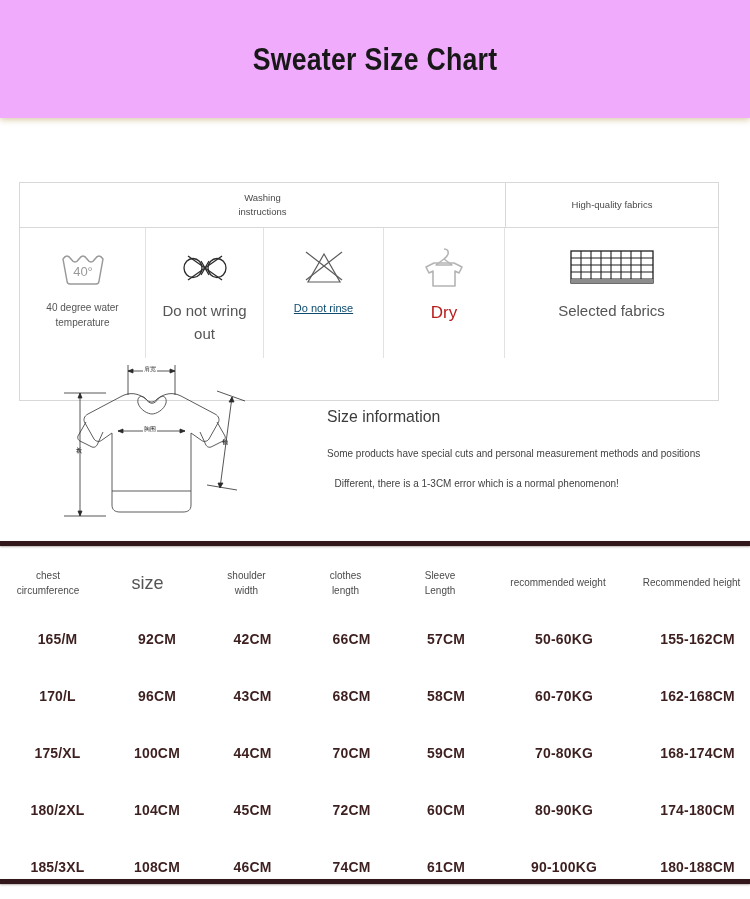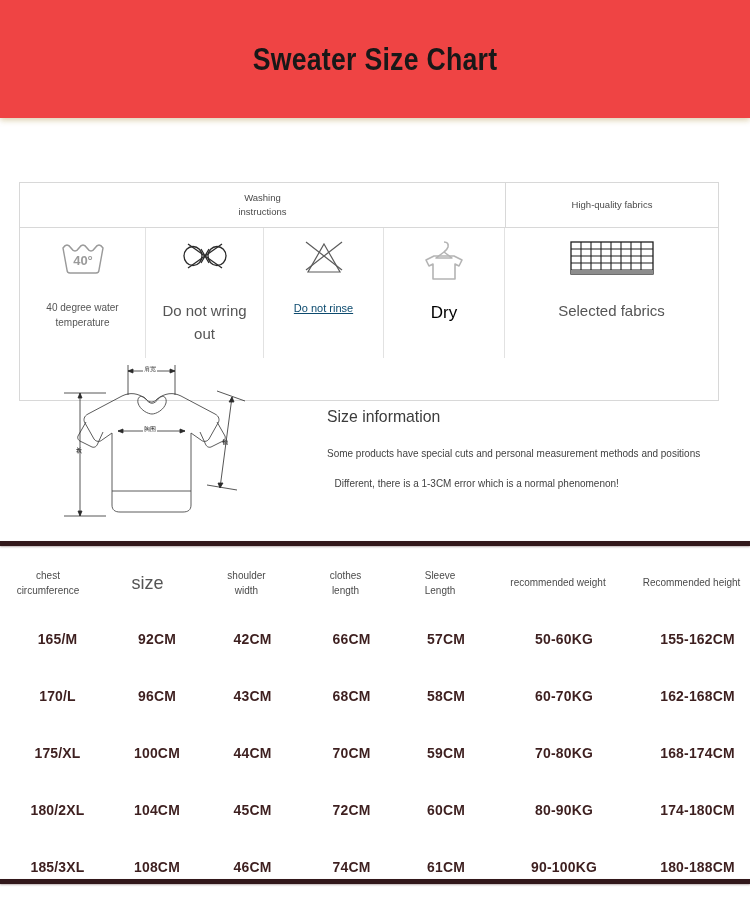--- a/index.html
+++ b/index.html
@@ -15,21 +15,21 @@
     font-family: "Liberation Sans", sans-serif;
     color: #3a3a3a;
   }
 
   
   .header-banner {
     position: absolute;
     left: 0; top: 0;
     width: 750px;
     height: 118px;
-    background: #ef4444;
+    background: #f0abfc;
     box-shadow: 0 2px 6px rgba(150,110,10,0.35);
   }
   .header-title {
     position: absolute;
     left: 0; right: 0;
     top: 42px;
     text-align: center;
     font-family: "Liberation Sans Narrow", "Liberation Sans", sans-serif;
     font-size: 31px;
     font-weight: bold;
@@ -83,35 +83,35 @@
   .care-cell:last-child { border-right: none; }
   .c-w1 { width: 126px; }
   .c-w2 { width: 118px; }
   .c-w3 { width: 120px; }
   .c-w4 { width: 121px; }
   .c-w5 { flex: 1; }
 
   .care-icon {
     height: 72px;
     display: flex;
+    align-items: center;
     justify-content: center;
     padding-top: 8px;
     box-sizing: border-box;
-    font-weight: bold;
   }
   .care-label {
     text-align: center;
     color: #555;
     line-height: 1.5;
     padding: 0 6px;
   }
   .care-label.sm { font-size: 10px; }
   .care-label.md { font-size: 15px; }
   .care-label.lg { font-size: 11px; color: #0c4a6e; text-decoration: underline; }
-  .care-label.xl { font-size: 17px; color: #000000; }
+  .care-label.xl { font-size: 17px; color: #b91c1c; }
 
   
   .diagram {
     position: absolute;
     left: 42px;
     top: 360px;
     width: 290px;
     height: 182px;
   }
   .cn-label {

